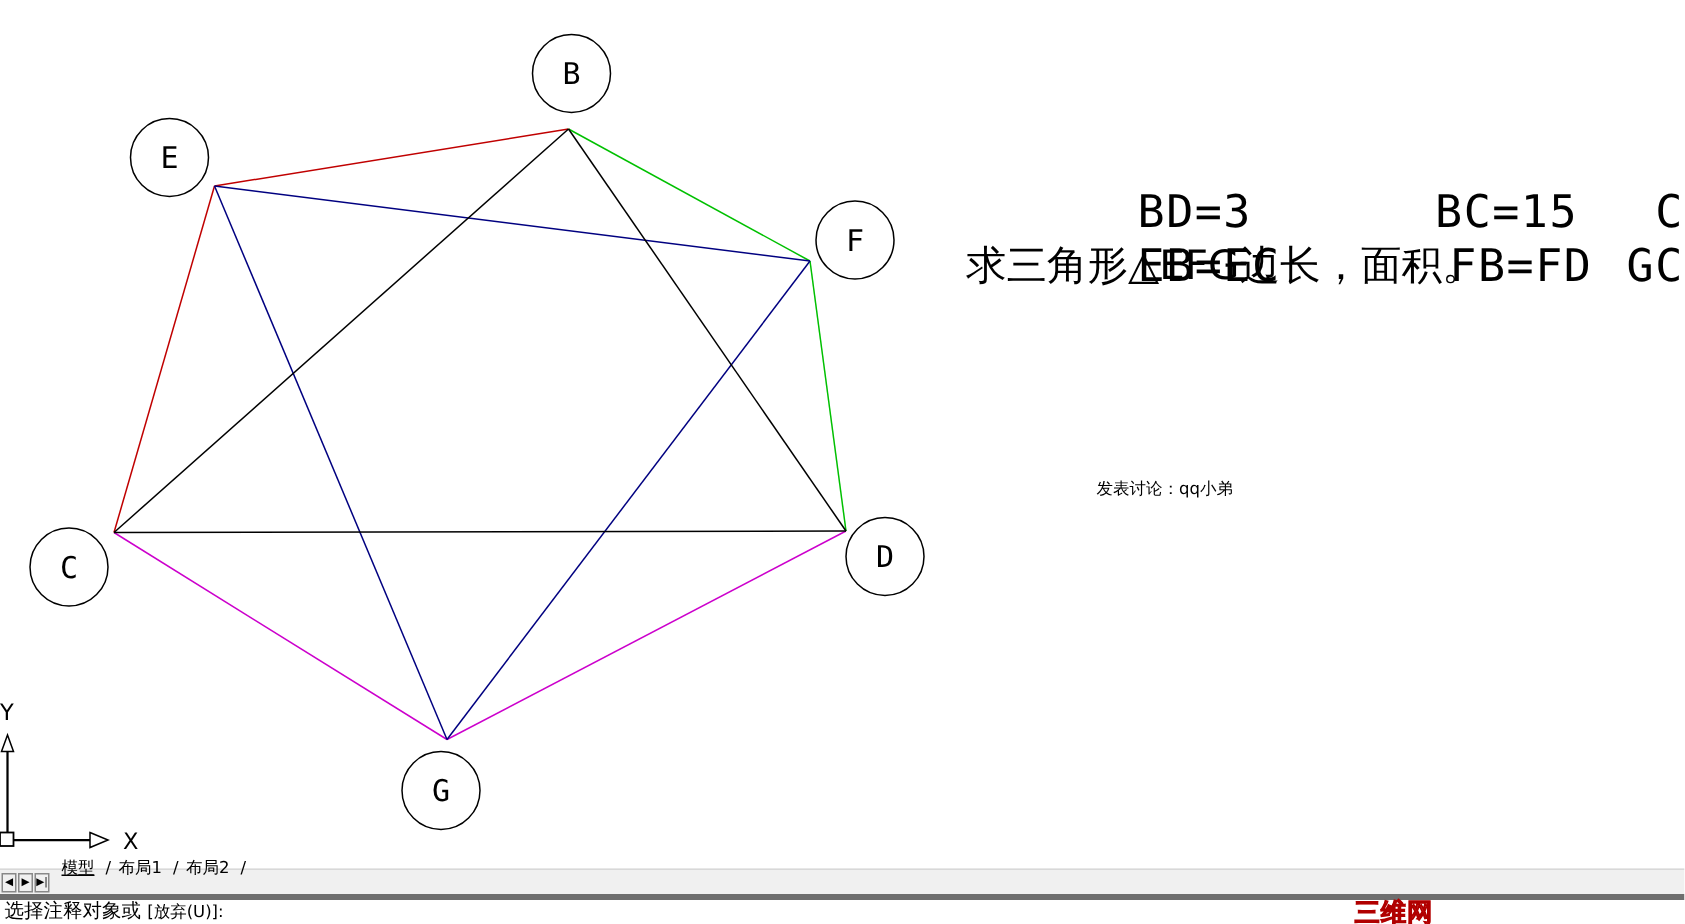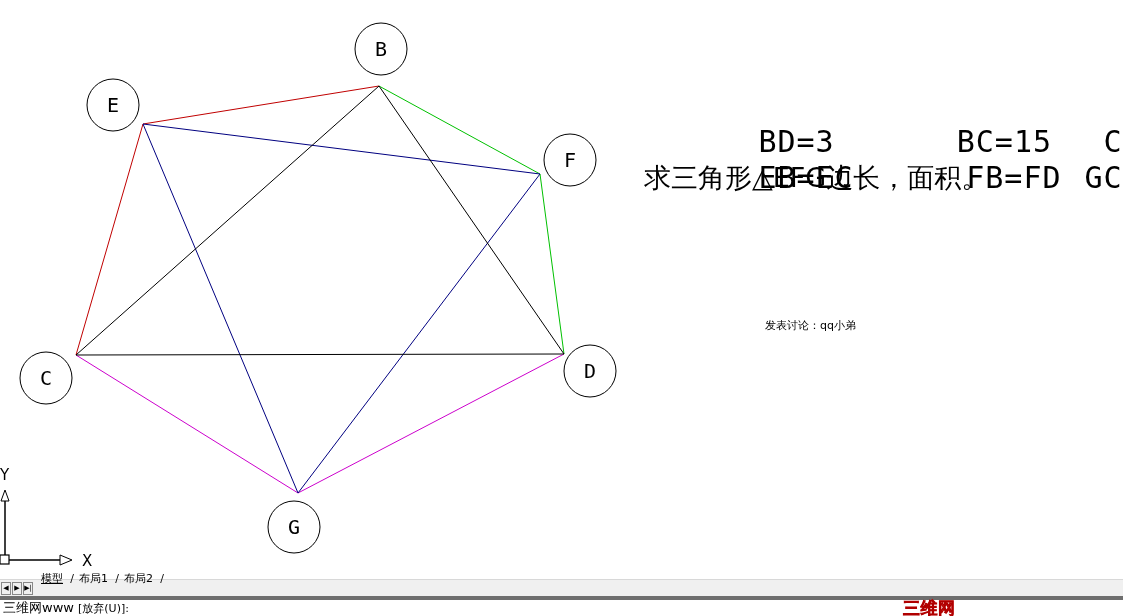--- a/index.html
+++ b/index.html
@@ -4,21 +4,21 @@
 <style>
   html, body { margin:0; padding:0; }
   body { width:1123px; height:616px; background:#ffffff; position:relative; overflow:hidden; font-family:"DejaVu Sans", sans-serif; }
   #canvas { position:absolute; left:0; top:0; width:1123px; height:579px; background:#ffffff; }
   #canvas svg { position:absolute; left:0; top:0; }
   .problem { position:absolute; left:644px; top:88px; font-family:"DejaVu Sans Mono", monospace; color:#000; }
   .prow { height:36px; line-height:36px; font-size:30px; white-space:pre; font-weight:200; letter-spacing:1px; }
   .prow span { display:inline-block; }
   .c1 { width:166px; } .c2 { width:160px;text-align:center; } .c3 { }
   .question { font-family:"DejaVu Sans", sans-serif; font-size:27px; line-height:36px; height:36px; letter-spacing:0px; }
-  .credit { position:absolute; left:765px; top:318px; font-size:11px; color:#000; }
+  .credit { position:absolute; left:731px; top:318px; font-size:11px; color:#000; }
   .tabbar { position:absolute; left:0; top:579px; width:1123px; height:16px; background:#f0f0f0; border-top:1px solid #d8d8d8; display:flex; align-items:center; font-size:11px; }
   .navbtn { width:10px; height:13px; border:1px solid #888; margin-left:1px; display:flex; align-items:center; justify-content:center; font-size:7px; color:#000; background:#f0f0f0; box-sizing:border-box; }
   .tab { padding:0 8px; height:32px; line-height:14px; border-bottom:1px solid #000; position:relative; color:#000; }
   .tab.active { text-decoration:underline; border-bottom:none; }
   .tab::after { content:"/"; position:absolute; right:-3px; top:0; color:#000; }
   .sep { position:absolute; left:0; top:596px; width:1123px; height:4px; background:#6e6e6e; }
   .cmdline { position:absolute; left:0; top:600px; width:1123px; height:16px; background:#ffffff; font-size:13px; line-height:15px; color:#000; padding-left:3px; }
   .cmdline .small { font-size:11px; }
   .watermark { position:absolute; left:903px; top:597px; font-size:17px; font-weight:bold; color:#ff6060; -webkit-text-stroke:0.6px #b00000; letter-spacing:0.5px; font-family:"DejaVu Sans", sans-serif; }
 </style>
@@ -99,16 +99,16 @@
       <span>▶|</span>
     </div>
   <div class="tab active">模型</div>
   <div class="tab">布局1</div>
   <div class="tab">布局2</div>
 </div>
 
 <div class="sep"></div>
 
 <div class="cmdline">
-  <span>三维网www </span><span class="small">[放弃(U)]:</span>
+  <span>选择注释对象或 </span><span class="small">[放弃(U)]:</span>
 </div>
 
 <div class="watermark">三维网www.3dportal.cn</div>
 
 </body></html>

